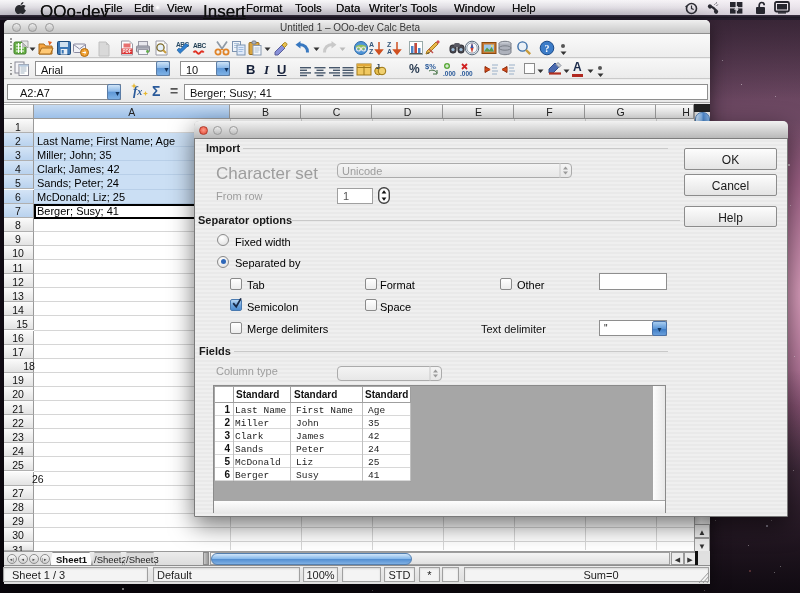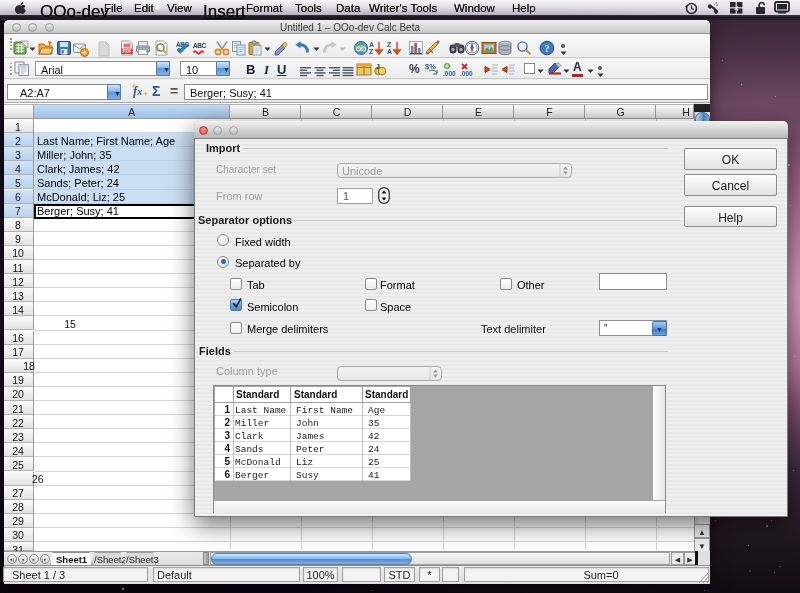--- a/index.html
+++ b/index.html
@@ -540,21 +540,21 @@
 <div class="tx" style="left:4px;top:248.39999999999998px;width:28px;font-size:10.5px;color:#111;text-align:center;">10</div>
 <div style="left:4px;top:260.0px;width:29.5px;height:14.1px;background:linear-gradient(#fbfbfb,#e3e3e3);border-right:1px solid #9a9a9a;border-bottom:1px solid #b0b0b0;"></div>
 <div class="tx" style="left:4px;top:262.5px;width:28px;font-size:10.5px;color:#111;text-align:center;">11</div>
 <div style="left:4px;top:274.1px;width:29.5px;height:14.1px;background:linear-gradient(#fbfbfb,#e3e3e3);border-right:1px solid #9a9a9a;border-bottom:1px solid #b0b0b0;"></div>
 <div class="tx" style="left:4px;top:276.6px;width:28px;font-size:10.5px;color:#111;text-align:center;">12</div>
 <div style="left:4px;top:288.2px;width:29.5px;height:14.1px;background:linear-gradient(#fbfbfb,#e3e3e3);border-right:1px solid #9a9a9a;border-bottom:1px solid #b0b0b0;"></div>
 <div class="tx" style="left:4px;top:290.7px;width:28px;font-size:10.5px;color:#111;text-align:center;">13</div>
 <div style="left:4px;top:302.29999999999995px;width:29.5px;height:14.1px;background:linear-gradient(#fbfbfb,#e3e3e3);border-right:1px solid #9a9a9a;border-bottom:1px solid #b0b0b0;"></div>
 <div class="tx" style="left:4px;top:304.79999999999995px;width:28px;font-size:10.5px;color:#111;text-align:center;">14</div>
 <div style="left:4px;top:316.4px;width:29.5px;height:14.1px;background:linear-gradient(#fbfbfb,#e3e3e3);border-right:1px solid #9a9a9a;border-bottom:1px solid #b0b0b0;"></div>
-<div class="tx" style="left:4px;top:318.9px;width:36px;font-size:10.5px;color:#111;text-align:center;margin-left:48px;">15</div>
+<div class="tx" style="left:4px;top:318.9px;width:36px;font-size:10.5px;color:#111;text-align:center;">15</div>
 <div style="left:4px;top:330.5px;width:29.5px;height:14.1px;background:linear-gradient(#fbfbfb,#e3e3e3);border-right:1px solid #9a9a9a;border-bottom:1px solid #b0b0b0;"></div>
 <div class="tx" style="left:4px;top:333.0px;width:28px;font-size:10.5px;color:#111;text-align:center;">16</div>
 <div style="left:4px;top:344.6px;width:29.5px;height:14.1px;background:linear-gradient(#fbfbfb,#e3e3e3);border-right:1px solid #9a9a9a;border-bottom:1px solid #b0b0b0;"></div>
 <div class="tx" style="left:4px;top:347.1px;width:28px;font-size:10.5px;color:#111;text-align:center;">17</div>
 <div style="left:4px;top:358.7px;width:29.5px;height:14.1px;background:linear-gradient(#fbfbfb,#e3e3e3);border-right:1px solid #9a9a9a;border-bottom:1px solid #b0b0b0;"></div>
 <div class="tx" style="left:4px;top:361.2px;width:50px;font-size:10.5px;color:#111;text-align:center;">18</div>
 <div style="left:4px;top:372.79999999999995px;width:29.5px;height:14.1px;background:linear-gradient(#fbfbfb,#e3e3e3);border-right:1px solid #9a9a9a;border-bottom:1px solid #b0b0b0;"></div>
 <div class="tx" style="left:4px;top:375.29999999999995px;width:28px;font-size:10.5px;color:#111;text-align:center;">19</div>
 <div style="left:4px;top:386.9px;width:29.5px;height:14.1px;background:linear-gradient(#fbfbfb,#e3e3e3);border-right:1px solid #9a9a9a;border-bottom:1px solid #b0b0b0;"></div>
 <div class="tx" style="left:4px;top:389.4px;width:28px;font-size:10.5px;color:#111;text-align:center;">20</div>
@@ -675,21 +675,21 @@
         <path d="M11 1L1 12M11 5L5 12M11 9L9 12" stroke="#9a9a9a" stroke-width="1"></path>
       </svg>
     </div>
 <div style="left:194px;top:121px;width:594px;height:396px;background:repeating-linear-gradient(#efefef 0 2px,#e9e9e9 2px 4px);border-radius:5px 5px 0 0;box-shadow:0 8px 24px rgba(0,0,0,.55);border:1px solid #7a7a7a;"></div>
 <div style="left:194px;top:121px;width:594px;height:18px;background:linear-gradient(#f2f2f2,#cfcfcf 60%,#b9b9b9);border-radius:5px 5px 0 0;border-bottom:1px solid #7d7d7d;"></div>
 <div style="left:198.5px;top:125.5px;width:9px;height:9px;border-radius:50%;background:radial-gradient(circle at 3.5px 3px,#ff9a8a,#ee6a56 55%,#cf4436);border:1px solid #b23c2e;"></div>
 <div style="left:213px;top:125.5px;width:9px;height:9px;border-radius:50%;background:linear-gradient(#ececec,#bdbdbd);border:1px solid #9a9a9a;"></div>
 <div style="left:228.5px;top:125.5px;width:9px;height:9px;border-radius:50%;background:linear-gradient(#ececec,#bdbdbd);border:1px solid #9a9a9a;"></div>
 <div class="tx" style="left:206px;top:143px;font-size:11px;color:#1a1a1a;font-weight:bold;">Import</div>
 <div style="left:243px;top:148px;width:425px;height:1px;background:#c9c9c9;height:1px;"></div>
-<div class="tx" style="left:216px;top:165px;font-size:10px;color:#9d9d9d;font-weight:normal;">Character set</div>
+<div class="tx" style="left:216px;top:165px;font-size:17px;color:#9d9d9d;font-weight:normal;">Character set</div>
 <div style="left:337px;top:163px;width:235px;height:15px;background:linear-gradient(#f4f4f4,#e7e7e7);border:1px solid #ababab;border-radius:4px;"></div>
 <div class="tx" style="left:342px;top:166px;font-size:11px;color:#9d9d9d;font-weight:normal;">Unicode</div>
 <div style="left:556px;top:163px;width:16px;height:15px;">
       <svg width="16" height="15">
         <path d="M4 0v15" stroke="#c9c9c9"></path>
         <path d="M9.5 3.5l2.5 3h-5z" fill="#9a9a9a"></path>
         <path d="M9.5 11.5l-2.5-3h5z" fill="#9a9a9a"></path>
       </svg>
     </div>
 <div class="tx" style="left:216px;top:191px;font-size:11px;color:#9d9d9d;font-weight:normal;">From row</div>

